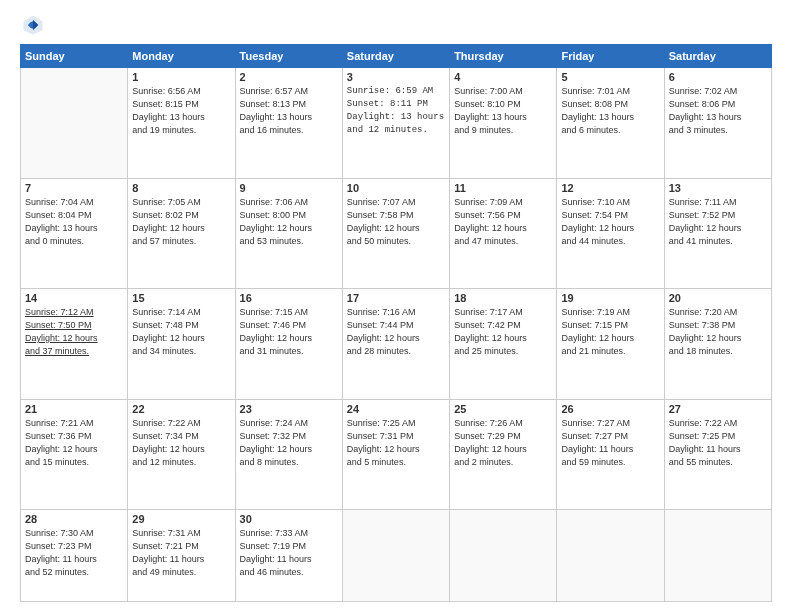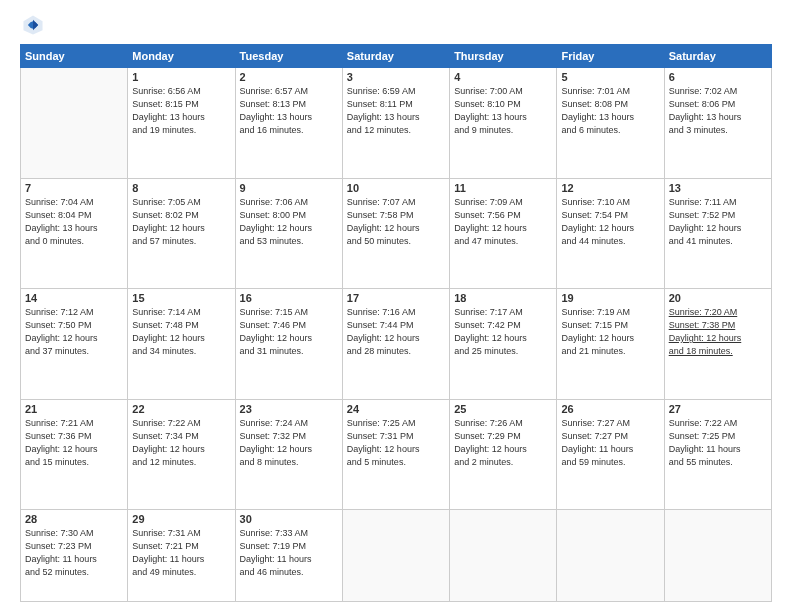--- a/index.html
+++ b/index.html
@@ -156,21 +156,21 @@
           </td>
           <td>
             <div class="day-num">2</div>
             <div class="day-info" style="white-space: pre-line;">Sunrise: 6:57 AM
 Sunset: 8:13 PM
 Daylight: 13 hours
 and 16 minutes.</div>
           </td>
           <td>
             <div class="day-num">3</div>
-            <div class="day-info" style="white-space: pre-line;">Sunrise: 6:59 AM
+            <div class="day-info" style="white-space: pre-line; font-family: Liberation Mono, monospace;">Sunrise: 6:59 AM
 Sunset: 8:11 PM
 Daylight: 13 hours
 and 12 minutes.</div>
           </td>
           <td>
             <div class="day-num">4</div>
             <div class="day-info" style="white-space: pre-line;">Sunrise: 7:00 AM
 Sunset: 8:10 PM
 Daylight: 13 hours
 and 9 minutes.</div>
@@ -237,21 +237,21 @@
             <div class="day-num">13</div>
             <div class="day-info" style="white-space: pre-line;">Sunrise: 7:11 AM
 Sunset: 7:52 PM
 Daylight: 12 hours
 and 41 minutes.</div>
           </td>
         </tr>
         <tr class="week-row">
           <td>
             <div class="day-num">14</div>
-            <div class="day-info" style="white-space: pre-line;">Sunrise: 7:12 AM
+            <div class="day-info" style="white-space: pre-line; text-decoration: underline;">Sunrise: 7:12 AM
 Sunset: 7:50 PM
 Daylight: 12 hours
 and 37 minutes.</div>
           </td>
           <td>
             <div class="day-num">15</div>
             <div class="day-info" style="white-space: pre-line;">Sunrise: 7:14 AM
 Sunset: 7:48 PM
 Daylight: 12 hours
 and 34 minutes.</div>
@@ -279,21 +279,21 @@
           </td>
           <td>
             <div class="day-num">19</div>
             <div class="day-info" style="white-space: pre-line;">Sunrise: 7:19 AM
 Sunset: 7:15 PM
 Daylight: 12 hours
 and 21 minutes.</div>
           </td>
           <td>
             <div class="day-num">20</div>
-            <div class="day-info" style="white-space: pre-line; text-decoration: underline;">Sunrise: 7:20 AM
+            <div class="day-info" style="white-space: pre-line;">Sunrise: 7:20 AM
 Sunset: 7:38 PM
 Daylight: 12 hours
 and 18 minutes.</div>
           </td>
         </tr>
         <tr class="week-row">
           <td>
             <div class="day-num">21</div>
             <div class="day-info" style="white-space: pre-line;">Sunrise: 7:21 AM
 Sunset: 7:36 PM

